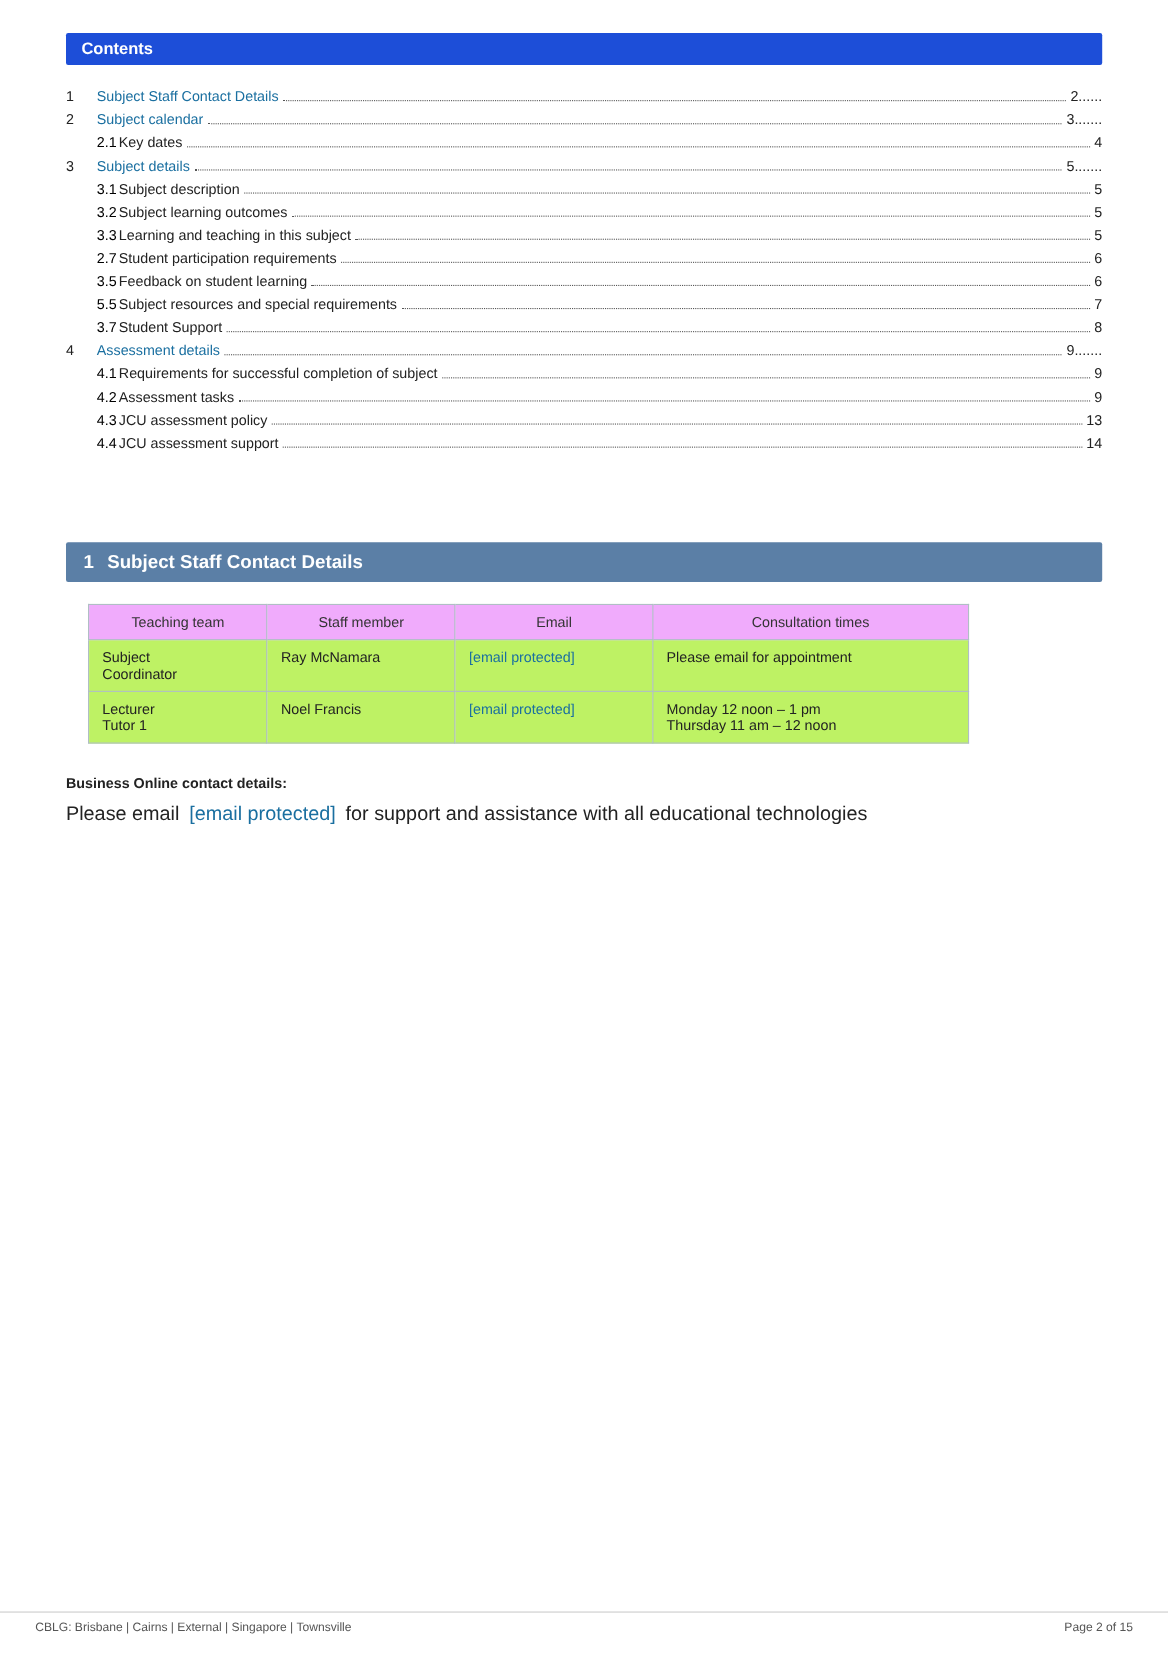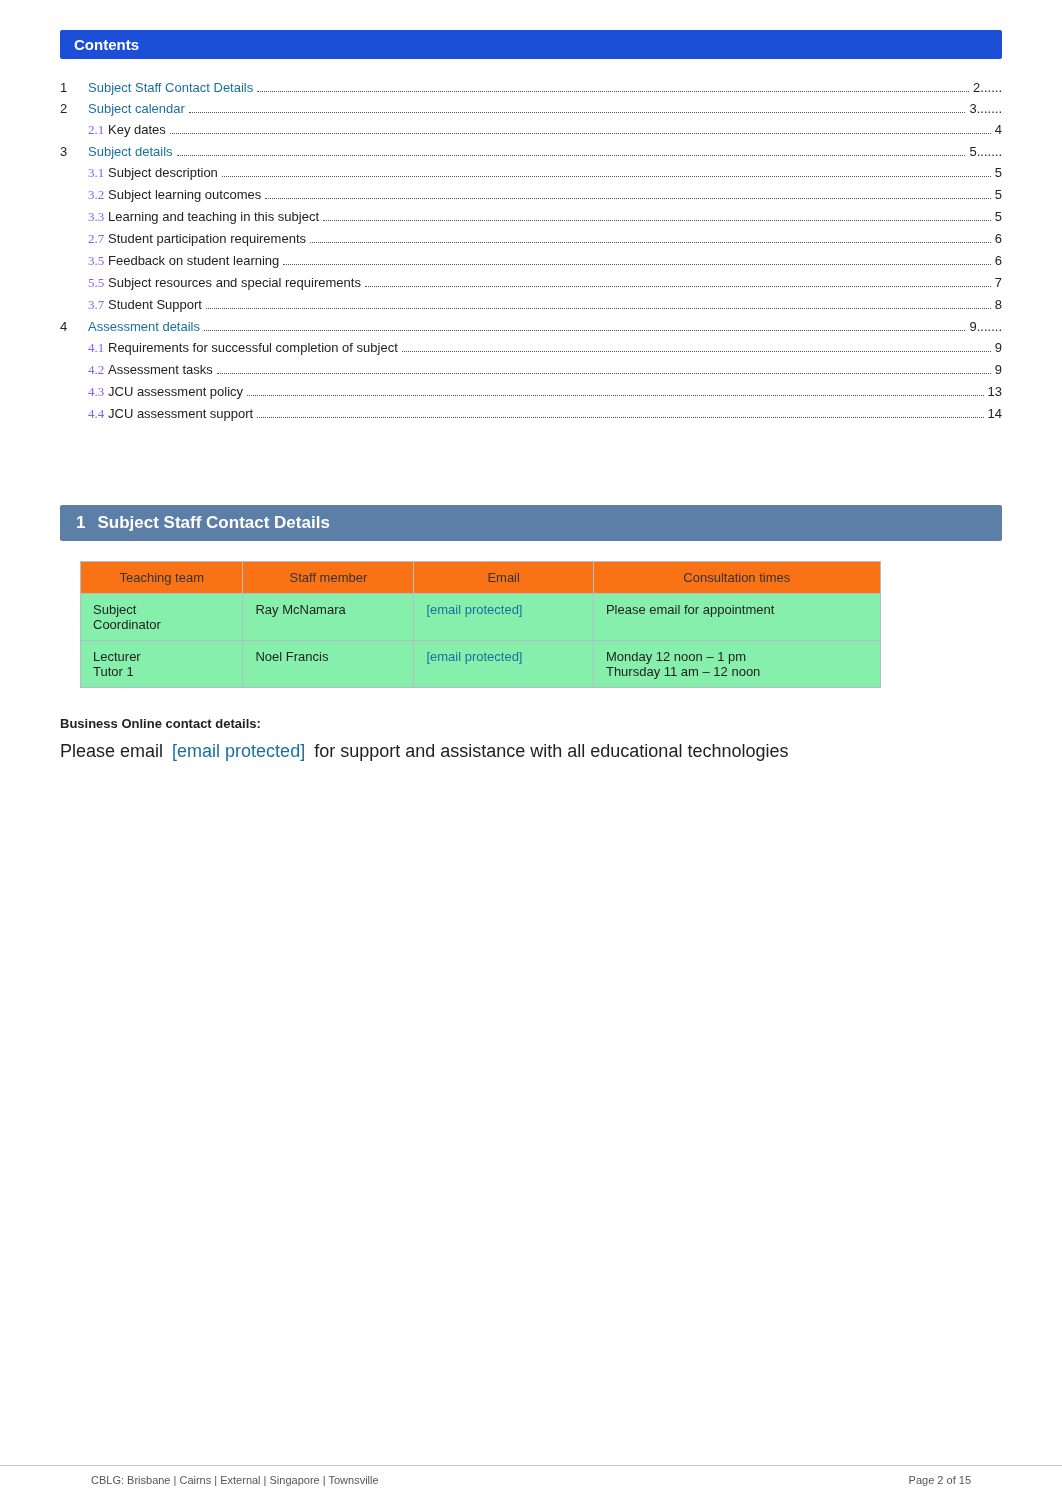--- a/index.html
+++ b/index.html
@@ -36,23 +36,22 @@
 
     .toc-num {
       min-width: 28px;
       color: #222;
       font-size: 13px;
     }
 
     .toc-sub-num {
       min-width: 48px;
       padding-left: 28px;
-      color: #8b5cf6;
-      font-size: 13px;
-      font-family: Liberation Serif, serif;
+      color: #000000;
+      font-size: 13px;
     }
 
     .toc-title-link {
       color: #1a6fa0;
       text-decoration: none;
       font-size: 13px;
       flex-shrink: 0;
     }
 
     .toc-dots {
@@ -102,27 +101,27 @@
     }
 
     .staff-table th, .staff-table td {
       border: 1px solid #b0bec5;
       padding: 8px 12px;
       font-size: 13px;
       vertical-align: top;
     }
 
     .staff-table th {
-      background: #f97316;
+      background: #f0abfc;
       font-weight: normal;
       color: #333;
     }
 
     .staff-table td {
-      background: #86efac;
+      background: #bef264;
       margin-top: 31px;
     }
 
     .email-link {
       color: #1a6fa0;
       text-decoration: none;
     }
 
     
     .business-contact {
@@ -142,21 +141,21 @@
     }
 
     
     .page-footer {
       position: absolute;
       bottom: 20px;
       left: 0;
       right: 0;
       display: flex;
       justify-content: space-between;
-      padding: 0 91px;
+      padding: 0 32px;
       border-top: 1px solid #ccc;
       padding-top: 8px;
       font-size: 11px;
       color: #555;
     }
 
     .spacer-section {
       height: 40px;
     }
   </style>

